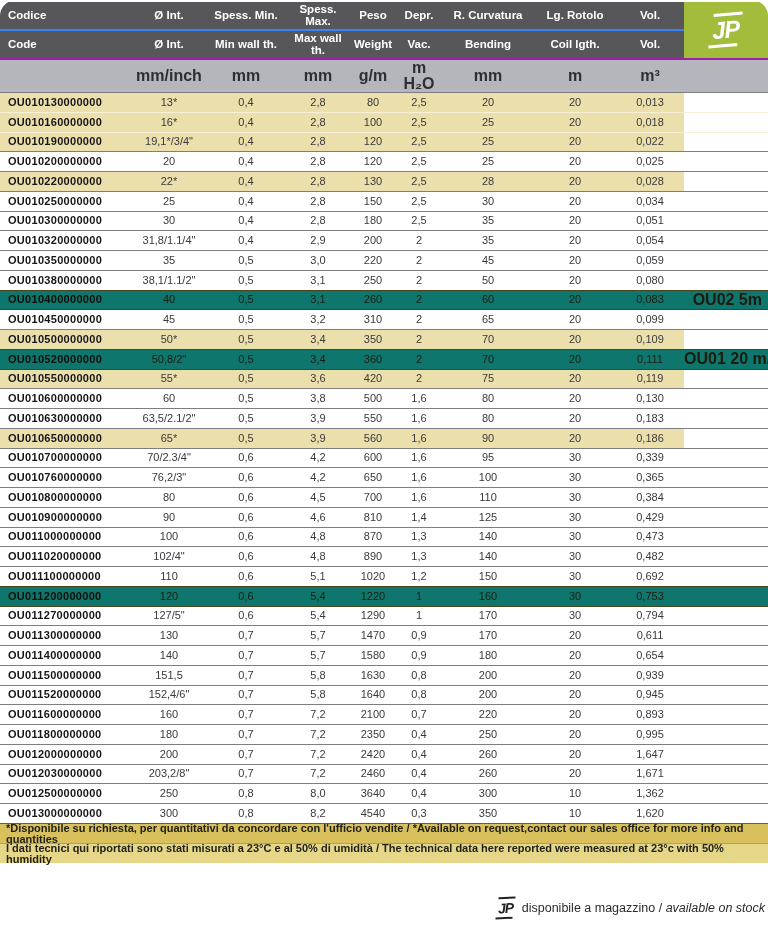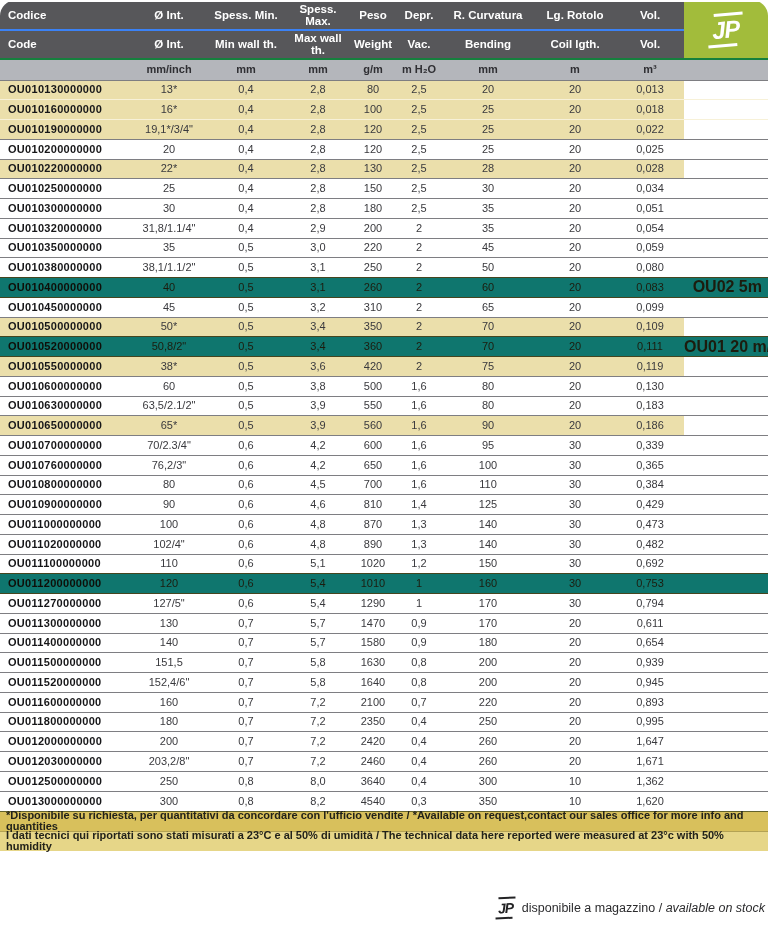--- a/index.html
+++ b/index.html
@@ -26,22 +26,22 @@
   thead th {
     background:#57575a; color:#fff; font-size:11.5px; font-weight:bold;
     text-align:center; padding:0; line-height:1;
   }
   tr.hdr1 th { height:28px; }
   tr.hdr2 th { height:29px; border-top:2px solid #3b82f6; }
   th.h-left { text-align:left; padding-left:8px; }
   th.logo-cell { background:#a2bc3b; border-top:none; vertical-align:middle; }
 
   tr.units td {
-    background:#b4b6bb; color:#2f2f33; font-weight:bold; font-size:11px;
-    height:21px; border-top:2px solid #15803d; text-align:center; padding:0; line-height:1;
+    background:#b4b6bb; color:#2f2f33; font-weight:bold; font-size:16px;
+    height:31px; border-top:2px solid #a21caf; text-align:center; padding:0; line-height:1;
   }
   tr.units td.u-remark { background:#b4b6bb; }
 
   tbody td {
     height:19.75px; font-size:11px; color:#39393d; text-align:center;
     border-top:1px solid #7e7e82; padding:0; line-height:1; background:#fff;
   }
   tbody td.c-code {
     text-align:left; padding-left:8px; font-weight:bold; color:#161618;
     letter-spacing:0.3px; font-size:11px;
@@ -302,21 +302,21 @@
           <td class="c-max_wall">3,4</td>
           <td class="c-weight">360</td>
           <td class="c-vac">2</td>
           <td class="c-bending">70</td>
           <td class="c-coil">20</td>
           <td class="c-vol">0,111</td>
           <td class="c-remark">OU01 20 m/OU02 5m</td>
         </tr>
         <tr class="row-y">
           <td class="c-code">OU010550000000</td>
-          <td class="c-diameter">38*</td>
+          <td class="c-diameter">55*</td>
           <td class="c-min_wall">0,5</td>
           <td class="c-max_wall">3,6</td>
           <td class="c-weight">420</td>
           <td class="c-vac">2</td>
           <td class="c-bending">75</td>
           <td class="c-coil">20</td>
           <td class="c-vol">0,119</td>
           <td class="c-remark"></td>
         </tr>
         <tr class="row-w">
@@ -437,21 +437,21 @@
           <td class="c-bending">150</td>
           <td class="c-coil">30</td>
           <td class="c-vol">0,692</td>
           <td class="c-remark"></td>
         </tr>
         <tr class="row-g">
           <td class="c-code">OU011200000000</td>
           <td class="c-diameter">120</td>
           <td class="c-min_wall">0,6</td>
           <td class="c-max_wall">5,4</td>
-          <td class="c-weight">1010</td>
+          <td class="c-weight">1220</td>
           <td class="c-vac">1</td>
           <td class="c-bending">160</td>
           <td class="c-coil">30</td>
           <td class="c-vol">0,753</td>
           <td class="c-remark"></td>
         </tr>
         <tr class="row-w">
           <td class="c-code">OU011270000000</td>
           <td class="c-diameter">127/5"</td>
           <td class="c-min_wall">0,6</td>

